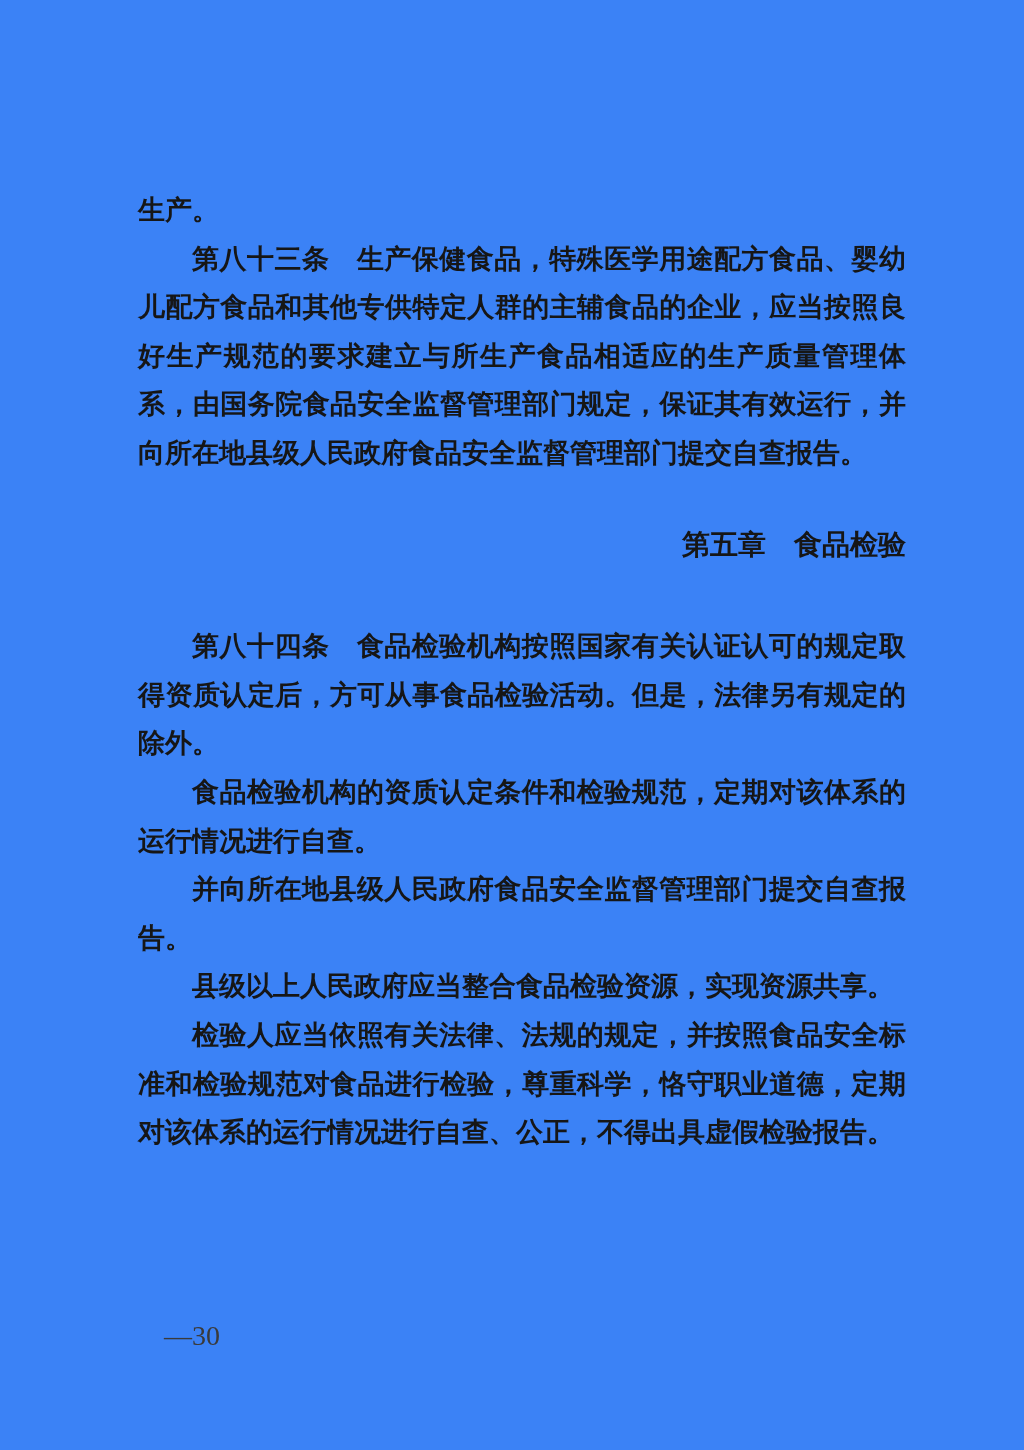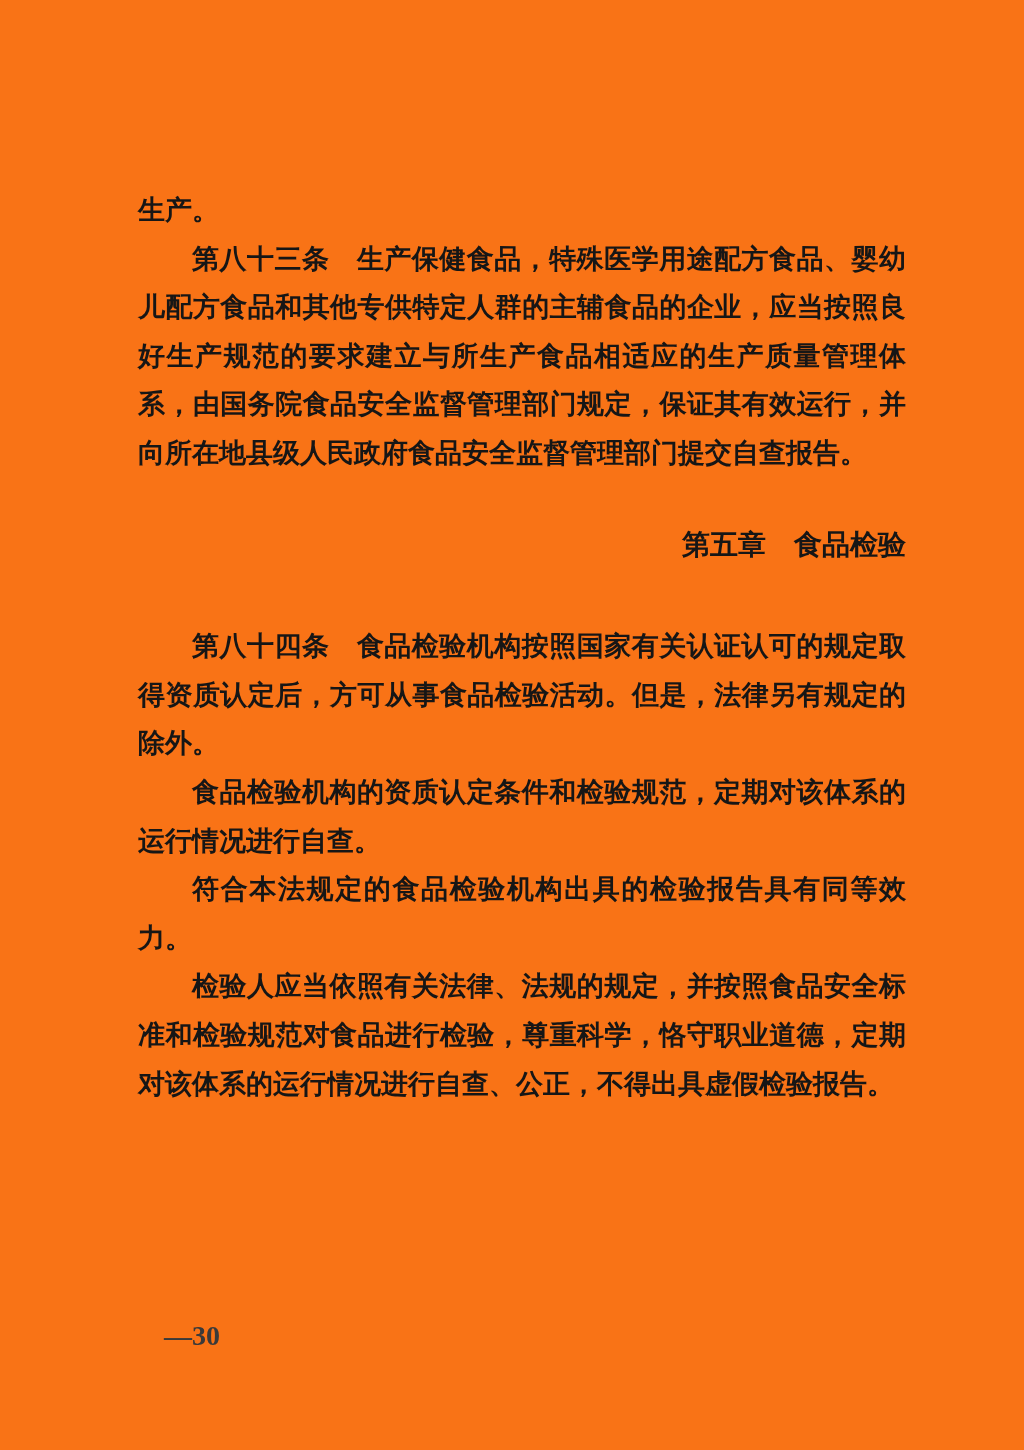--- a/index.html
+++ b/index.html
@@ -4,21 +4,21 @@
 <style>
   html, body {
     margin: 0;
     padding: 0;
     background: #ffffff;
   }
   .page {
     position: relative;
     width: 1024px;
     height: 1450px;
-    background: #f97316;
+    background: #3b82f6;
     overflow: hidden;
     font-family: "DejaVu Sans", "Liberation Sans", sans-serif;
   }
   .content {
     position: absolute;
     left: 138px;
     top: 186px;
     width: 768px;
   }
   .para {
@@ -45,31 +45,32 @@
     text-align: right;
     text-indent: 0;
   }
   .page-footer {
     position: absolute;
     left: 164px;
     top: 1316px;
     font-family: "Liberation Serif", "DejaVu Serif", serif;
     font-size: 28px;
     line-height: 40px;
-    font-weight: 700;
+    font-weight: 400;
     color: #3a3a3a;
   }
 </style>
 </head>
 <body>
 
 <div class="page">
   <div class="content">
     <p class="para continuation">生产。</p>
     <p class="para">第八十三条　生产保健食品，特殊医学用途配方食品、婴幼儿配方食品和其他专供特定人群的主辅食品的企业，应当按照良好生产规范的要求建立与所生产食品相适应的生产质量管理体系，由国务院食品安全监督管理部门规定，保证其有效运行，并向所在地县级人民政府食品安全监督管理部门提交自查报告。</p>
     <h2 class="chapter-heading">第五章　食品检验</h2>
     <p class="para">第八十四条　食品检验机构按照国家有关认证认可的规定取得资质认定后，方可从事食品检验活动。但是，法律另有规定的除外。</p>
     <p class="para">食品检验机构的资质认定条件和检验规范，定期对该体系的运行情况进行自查。</p>
-    <p class="para">符合本法规定的食品检验机构出具的检验报告具有同等效力。</p>
+    <p class="para">并向所在地县级人民政府食品安全监督管理部门提交自查报告。</p>
+    <p class="para">县级以上人民政府应当整合食品检验资源，实现资源共享。</p>
     <p class="para">检验人应当依照有关法律、法规的规定，并按照食品安全标准和检验规范对食品进行检验，尊重科学，恪守职业道德，定期对该体系的运行情况进行自查、公正，不得出具虚假检验报告。</p>
   </div>
   <div class="page-footer">—30</div>
 </div>
 
 </body></html>

